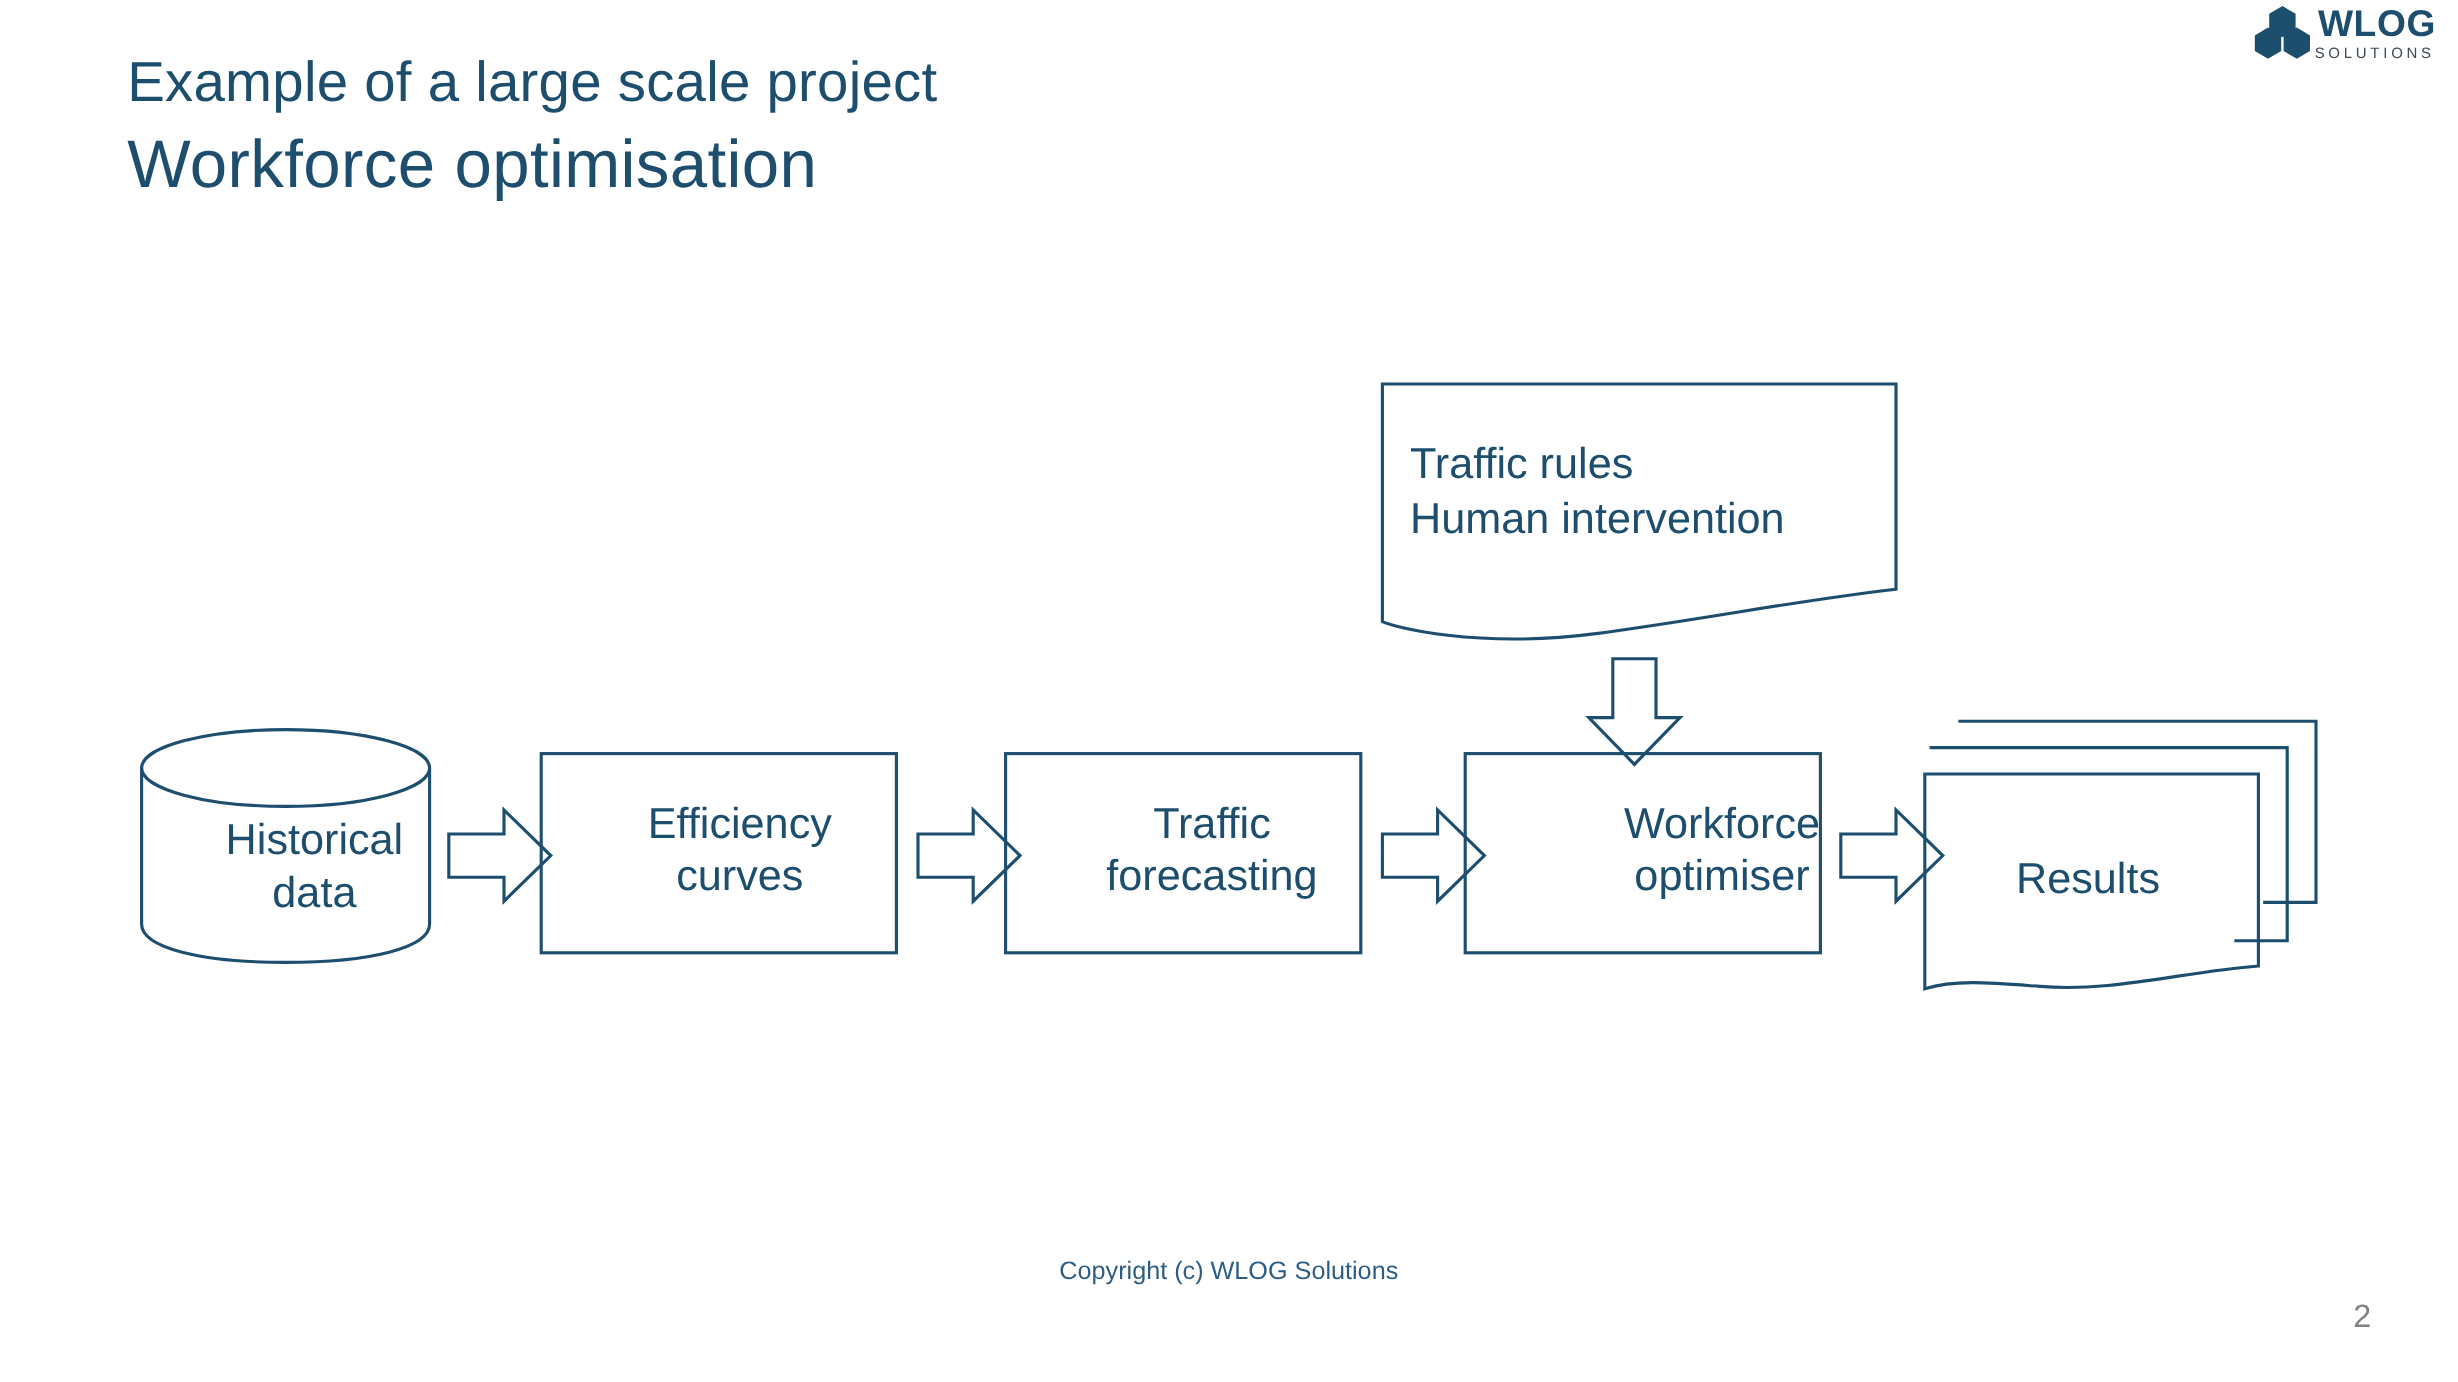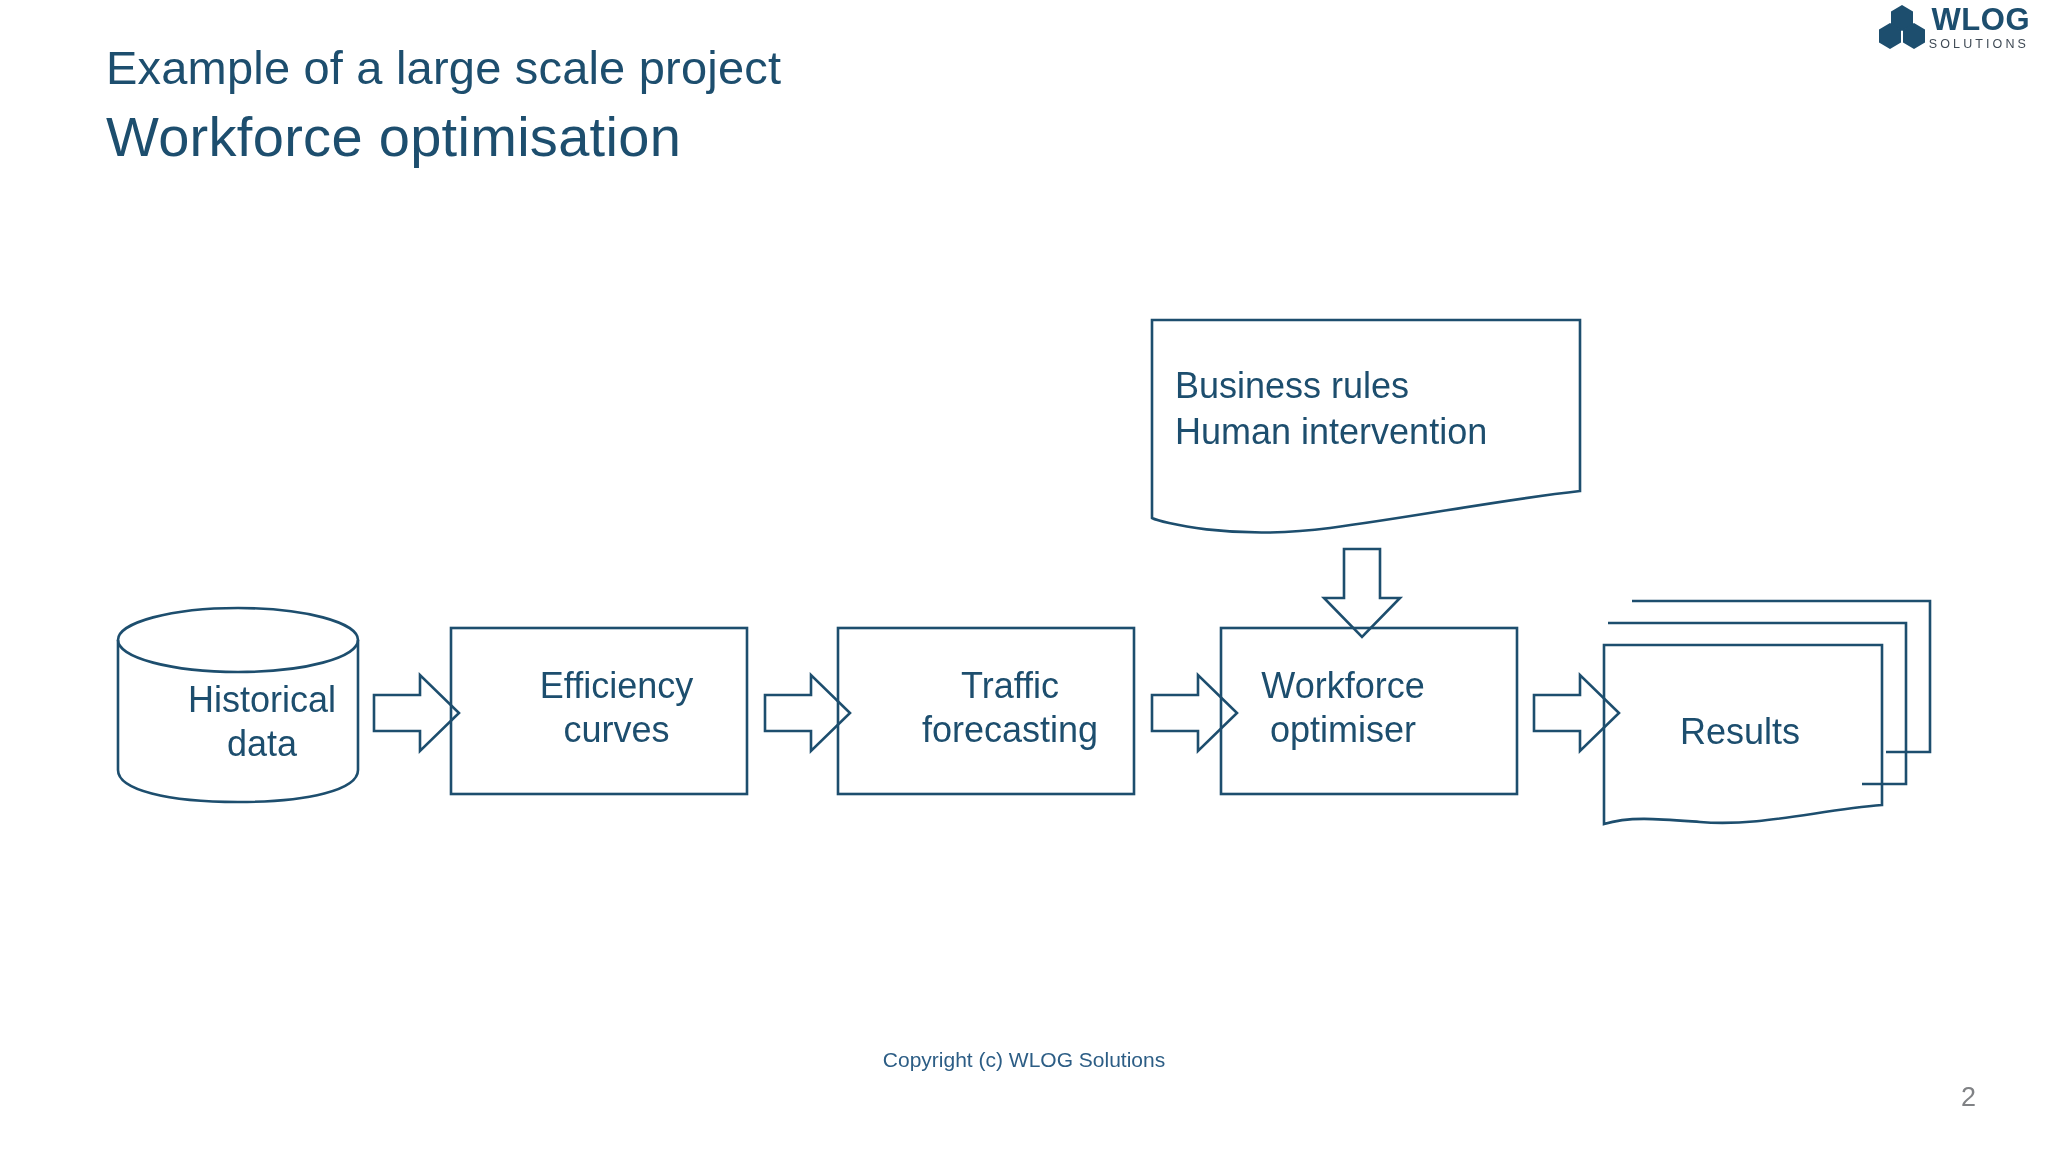--- a/index.html
+++ b/index.html
@@ -198,30 +198,30 @@
   <div class="shape-label" style="left:451px; top:664px; width:331px; font-size:36px;">
     <div>Efficiency</div>
     <div>curves</div>
   </div>
 
   <div class="shape-label" style="left:838px; top:664px; width:344px; font-size:36px;">
     <div>Traffic</div>
     <div>forecasting</div>
   </div>
 
-  <div class="shape-label" style="left:1195px; top:664px; width:296px; font-size:36px;">
+  <div class="shape-label" style="left:1287px; top:664px; width:296px; font-size:36px;">
     <div>Workforce</div>
     <div>optimiser</div>
   </div>
 
   <div class="shape-label" style="left:1604px; top:710px; width:272px; font-size:36px;">
     <div>Results</div>
   </div>
 
   <div class="shape-label" style="left:1175px; top:363px; width:420px; font-size:36px; text-align:left; line-height:1.28;">
-    <div>Business rules</div>
+    <div>Traffic rules</div>
     <div>Human intervention</div>
   </div>
 
   <div id="footer-copyright">Copyright (c) WLOG Solutions</div>
   <div id="footer-pagenum">2</div>
 
 </div>
 
 </body></html>

